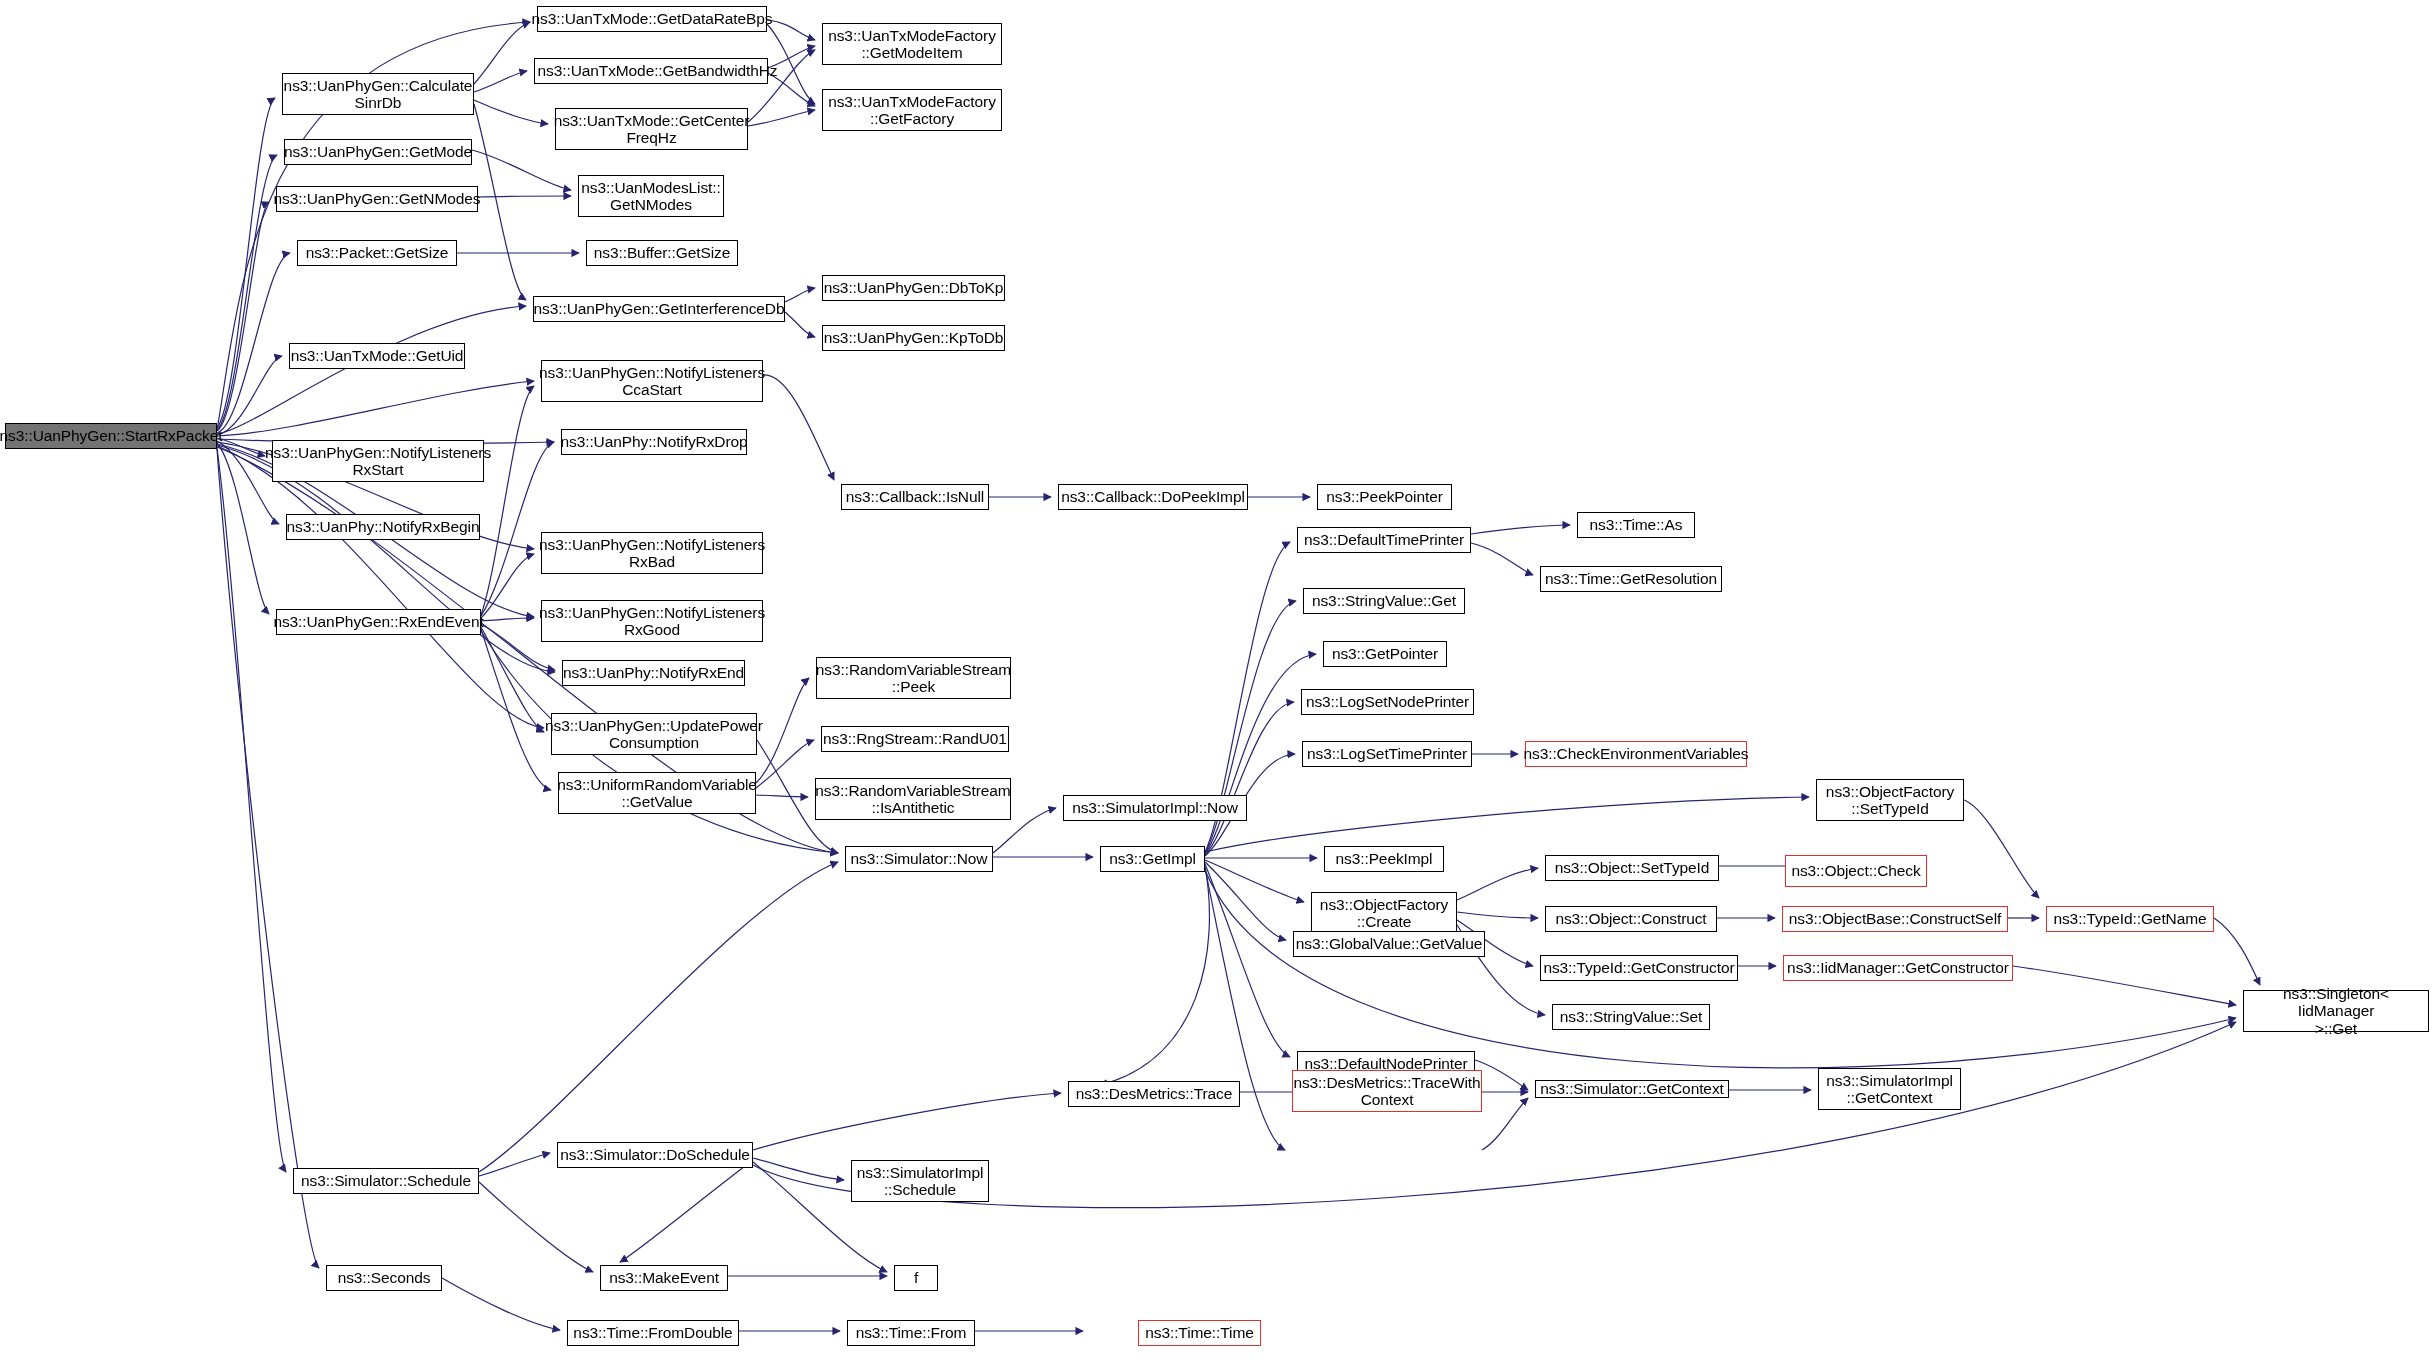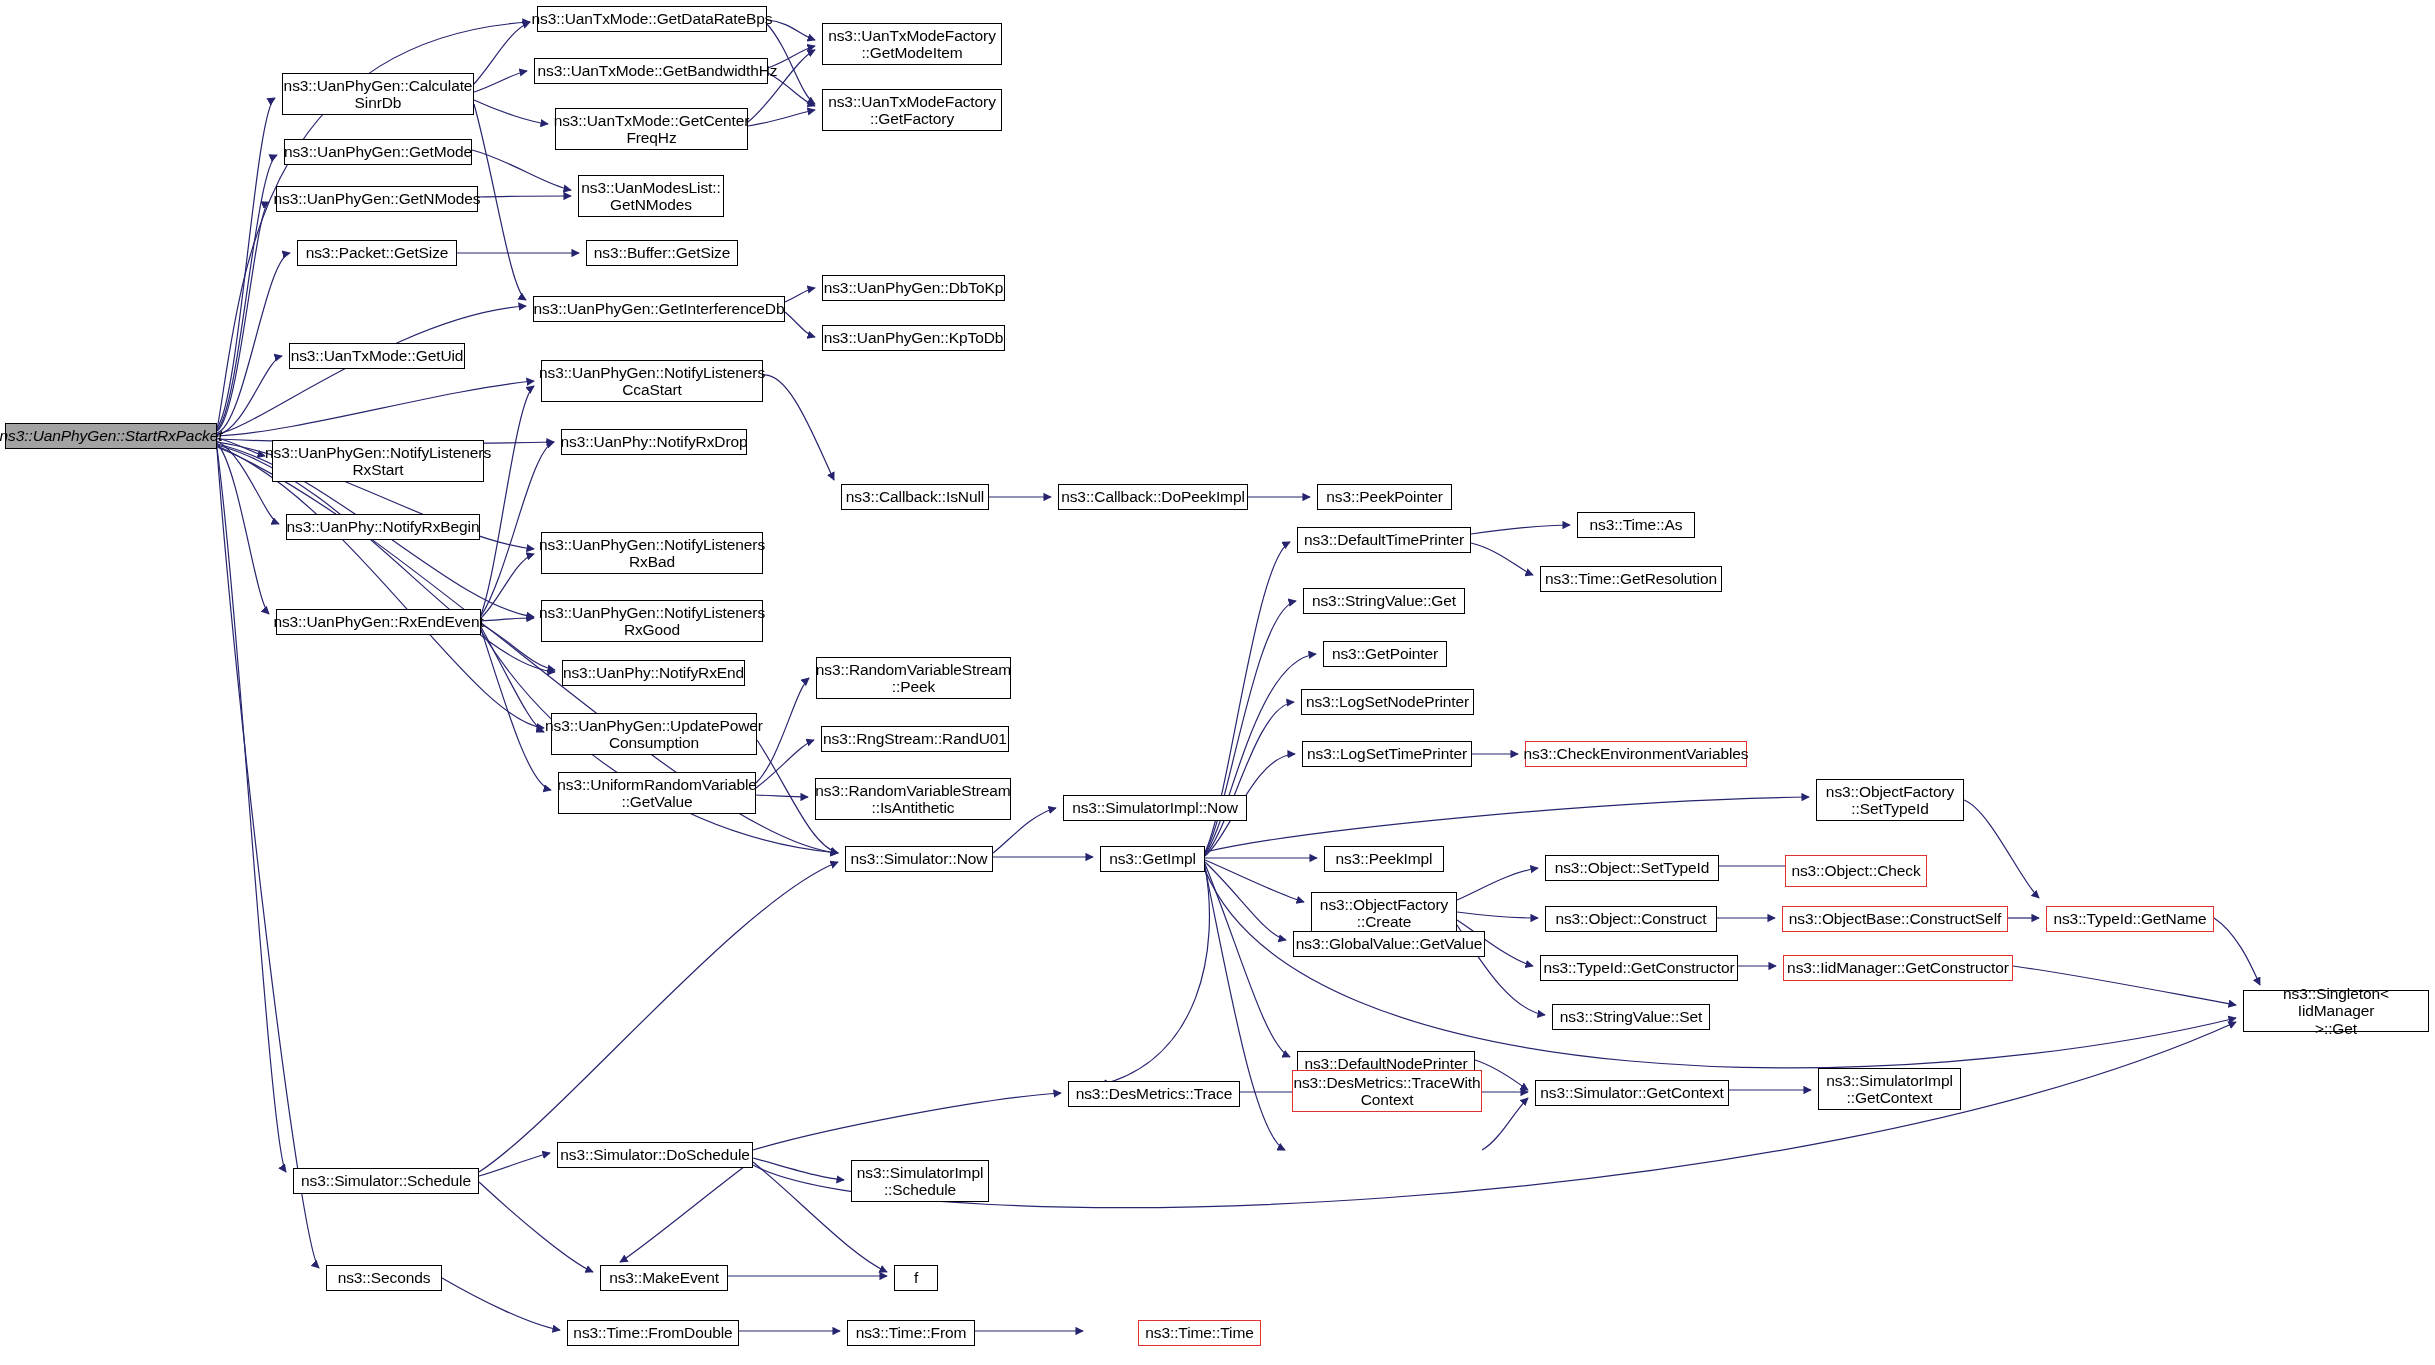--- a/index.html
+++ b/index.html
@@ -36,23 +36,22 @@
     align-items: center;
     justify-content: center;
     white-space: pre-line;
     padding: 0 3px;
     letter-spacing: -0.1px;
   }
   .node.red {
     border-color: #e03030;
   }
   .node.root {
-    background: #a3a3a3;
+    background: #737373;
     border-color: #000000;
-    font-style: italic;
   }
 </style>
 </head>
 <body>
 
 <div id="canvas">
   <svg id="edges">
     <defs>
       <marker id="arrow" viewBox="0 0 10 10" refX="9" refY="5" markerWidth="7" markerHeight="7" orient="auto-start-reverse">
         <path d="M 0 0 L 10 5 L 0 10 z" fill="#26246e"></path>
@@ -222,21 +221,21 @@
       <div class="node" style="left: 1545px; top: 906px; width: 172px; height: 26px;">ns3::Object::Construct</div>
       <div class="node red" style="left: 1782px; top: 906px; width: 226px; height: 26px;">ns3::ObjectBase::ConstructSelf</div>
       <div class="node red" style="left: 2046px; top: 906px; width: 168px; height: 26px;">ns3::TypeId::GetName</div>
       <div class="node" style="left: 1293px; top: 931px; width: 192px; height: 26px;">ns3::GlobalValue::GetValue</div>
       <div class="node" style="left: 1540px; top: 955px; width: 198px; height: 26px;">ns3::TypeId::GetConstructor</div>
       <div class="node red" style="left: 1783px; top: 955px; width: 230px; height: 26px;">ns3::IidManager::GetConstructor</div>
       <div class="node" style="left: 2243px; top: 990px; width: 186px; height: 42px;">ns3::Singleton&lt; IidManager
 &gt;::Get</div>
       <div class="node" style="left: 1552px; top: 1004px; width: 158px; height: 26px;">ns3::StringValue::Set</div>
       <div class="node" style="left: 1297px; top: 1051px; width: 178px; height: 26px;">ns3::DefaultNodePrinter</div>
-      <div class="node" style="left: 1535px; top: 1080px; width: 194px; height: 26px;">ns3::Simulator::GetContext</div>
+      <div class="node" style="left: 1535px; top: 1080px; width: 194px; height: 18px;">ns3::Simulator::GetContext</div>
       <div class="node" style="left: 1818px; top: 1068px; width: 143px; height: 42px;">ns3::SimulatorImpl
 ::GetContext</div>
       <div class="node" style="left: 1068px; top: 1081px; width: 172px; height: 26px;">ns3::DesMetrics::Trace</div>
       <div class="node red" style="left: 1292px; top: 1070px; width: 190px; height: 42px;">ns3::DesMetrics::TraceWith
 Context</div>
       <div class="node" style="left: 557px; top: 1142px; width: 196px; height: 26px;">ns3::Simulator::DoSchedule</div>
       <div class="node" style="left: 293px; top: 1168px; width: 186px; height: 26px;">ns3::Simulator::Schedule</div>
       <div class="node" style="left: 851px; top: 1160px; width: 138px; height: 42px;">ns3::SimulatorImpl
 ::Schedule</div>
       <div class="node" style="left: 600px; top: 1265px; width: 128px; height: 26px;">ns3::MakeEvent</div>

